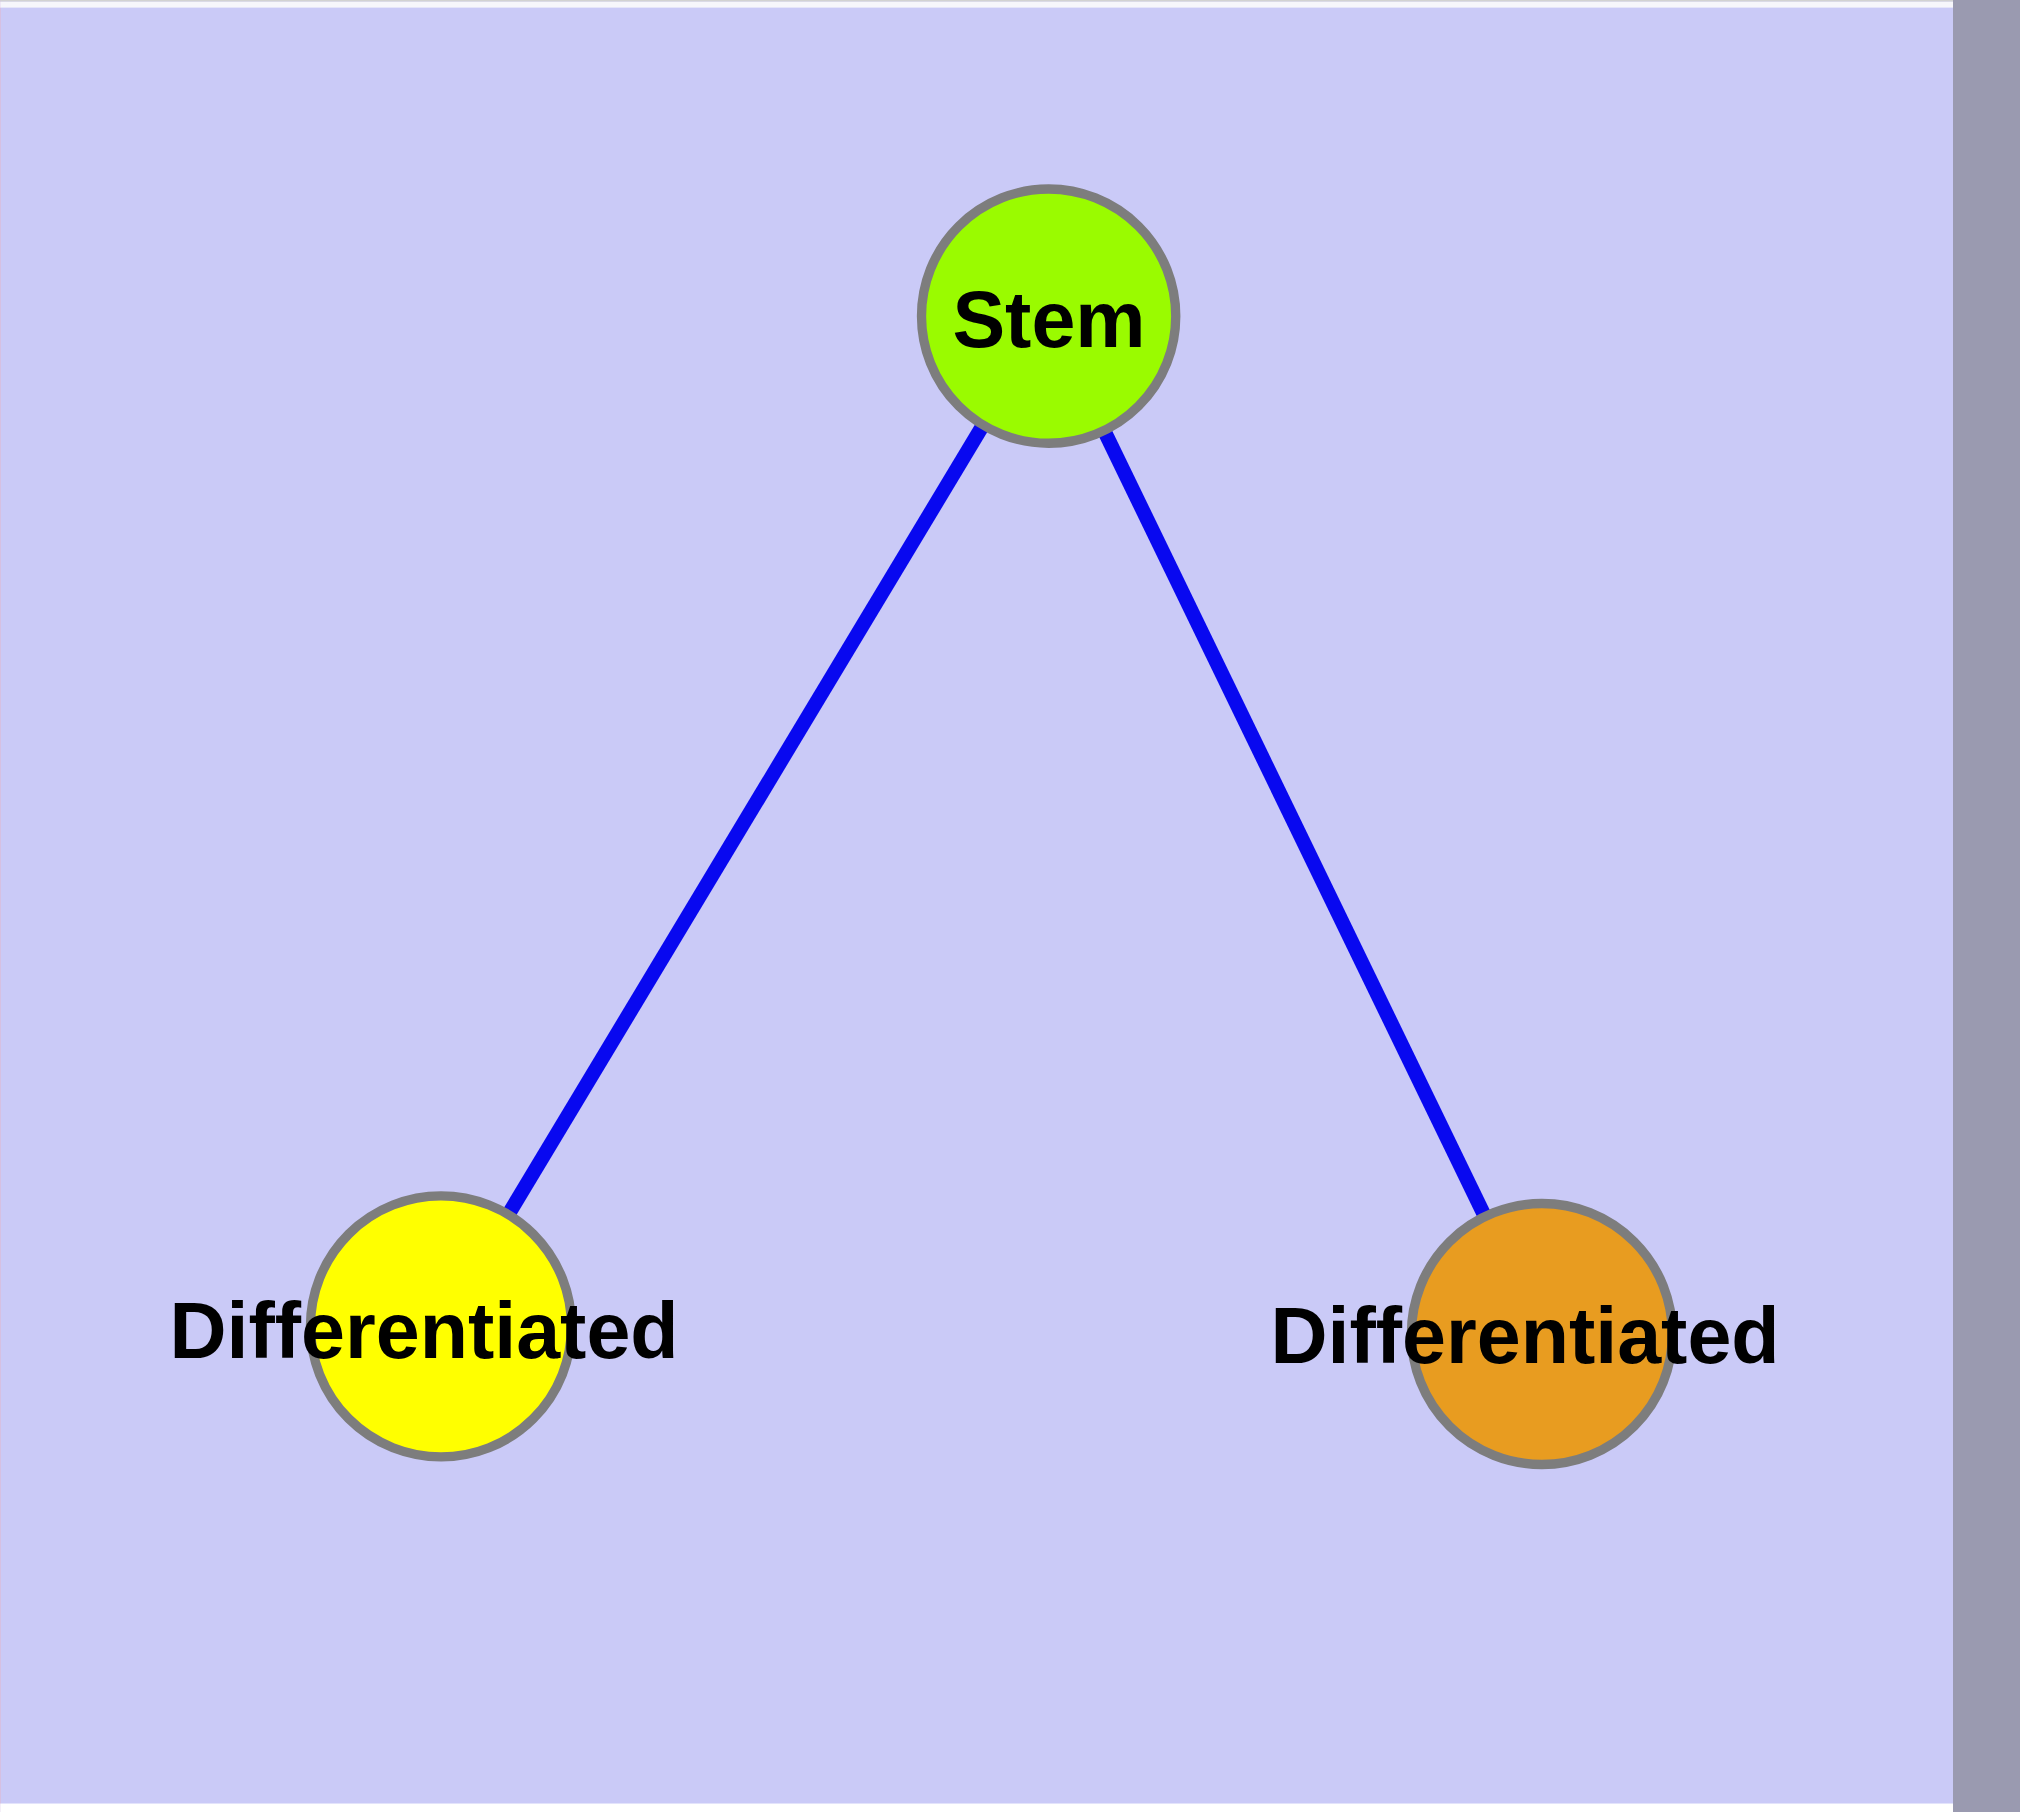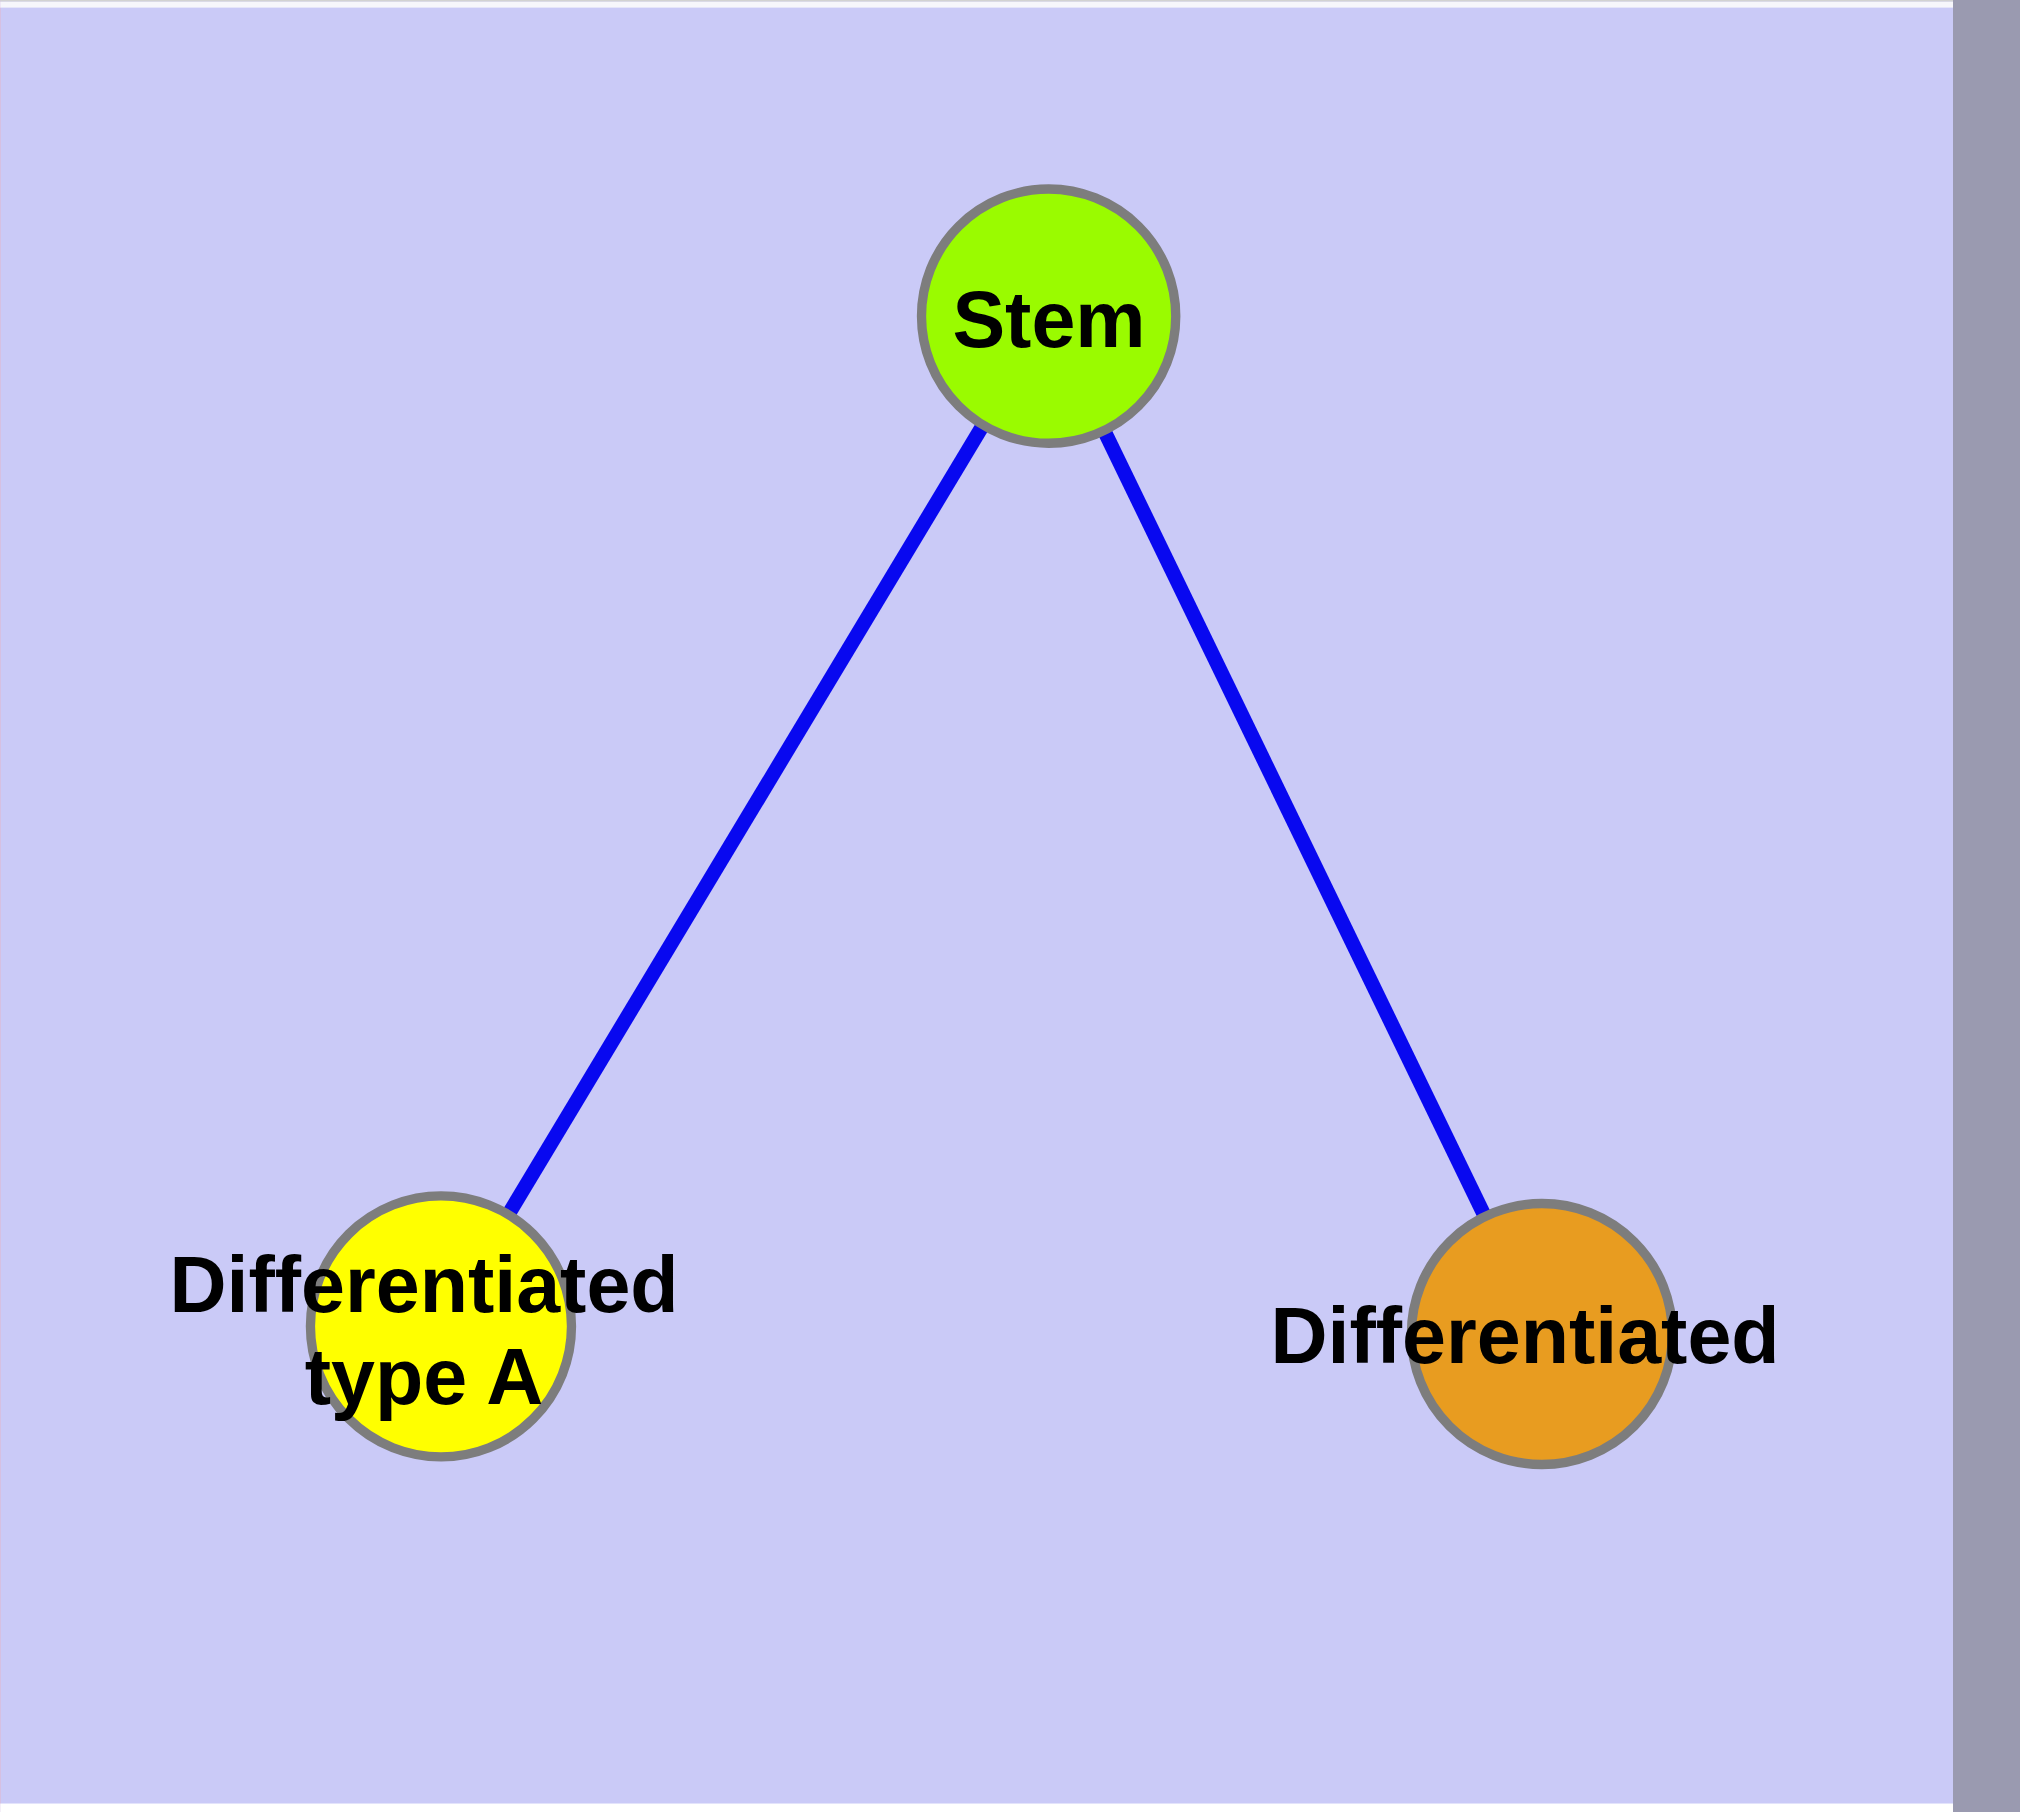--- a/index.html
+++ b/index.html
@@ -56,21 +56,20 @@
     <circle cx="520" cy="1565" r="154" stroke-width="11" fill="#ffff00" stroke="#7d7d7d"></circle>
     <circle cx="1819" cy="1574" r="154" stroke-width="11" fill="#e89c20" stroke="#7d7d7d"></circle>
   </svg>
 
   <div class="node-label" style="left:1049px; top:320px;">
     <span>Stem</span>
   </div>
 
   <div class="node-label" style="left:424px; top:1331px;">
     <span>Differentiated</span>
-    <span>type A</span>
   </div>
 
   <div class="node-label" style="left:1525px; top:1336px;">
     <span>Differentiated</span>
   </div>
 
 </div>
 
 
 </body></html>

